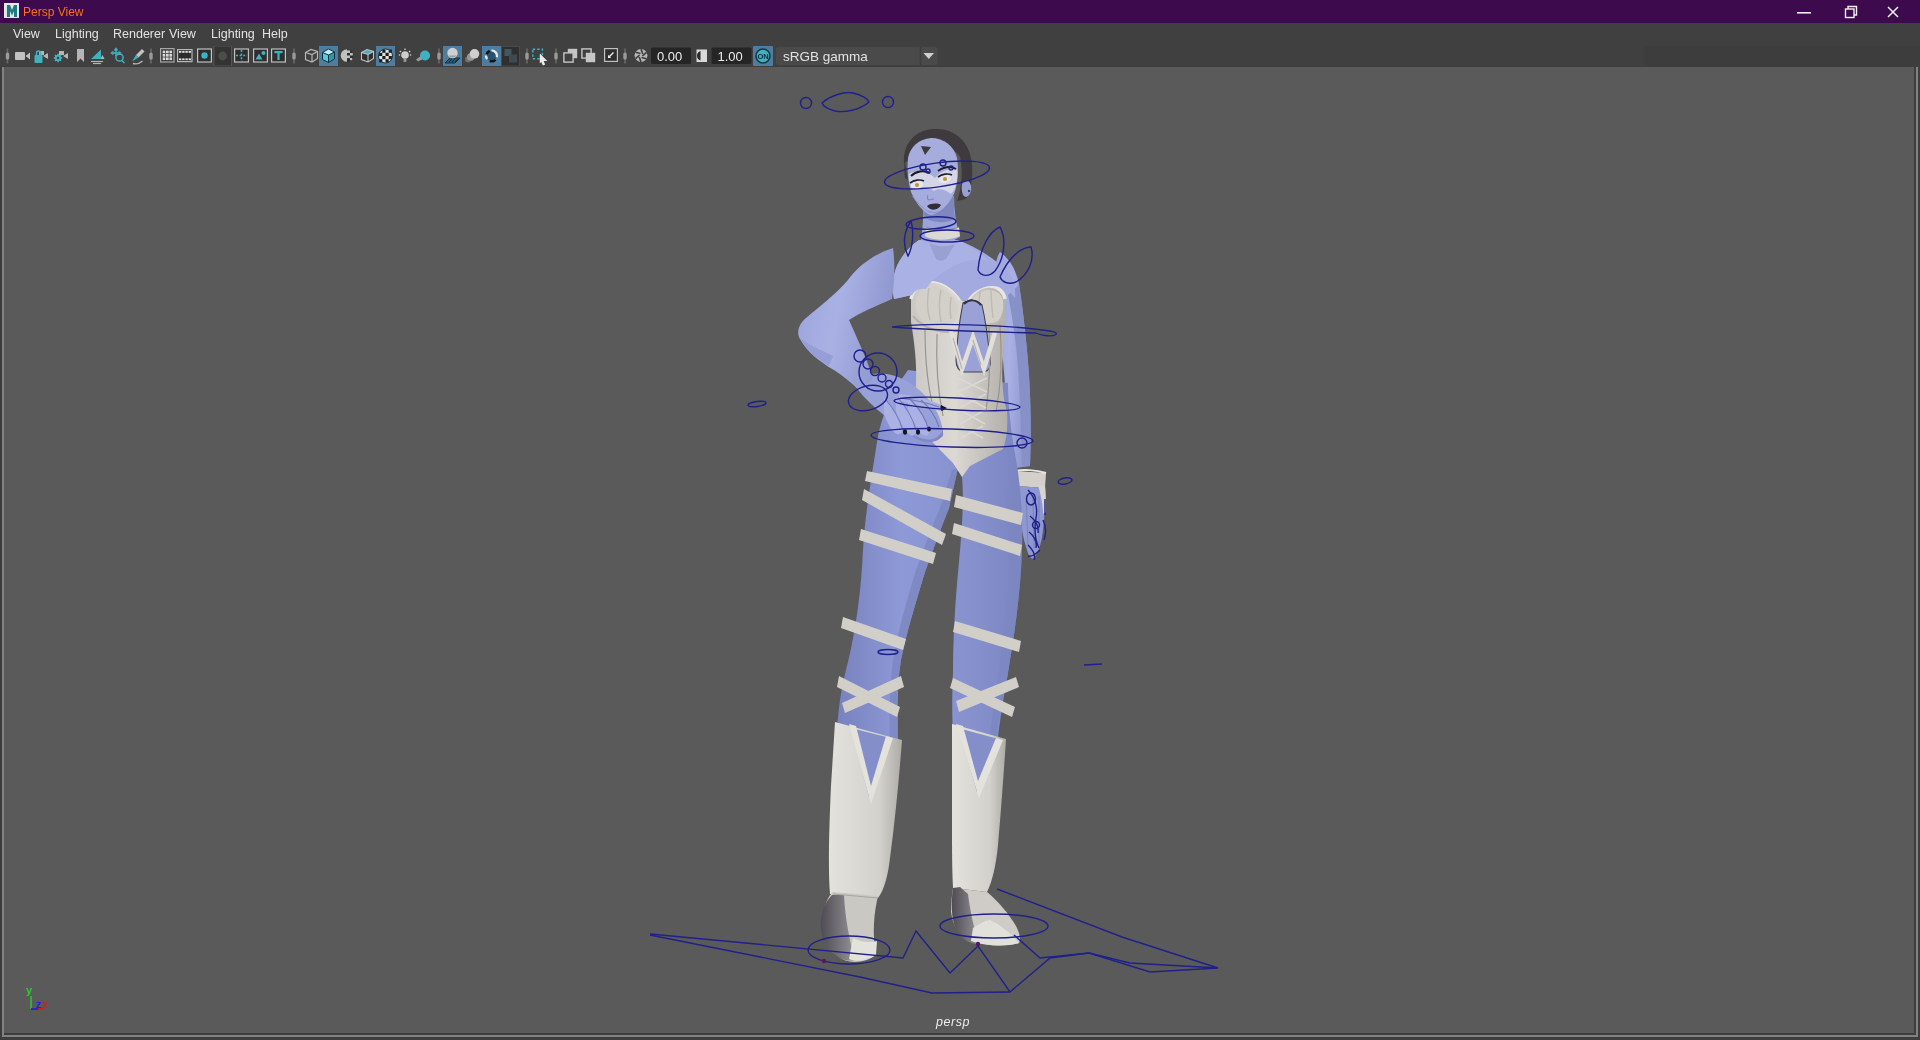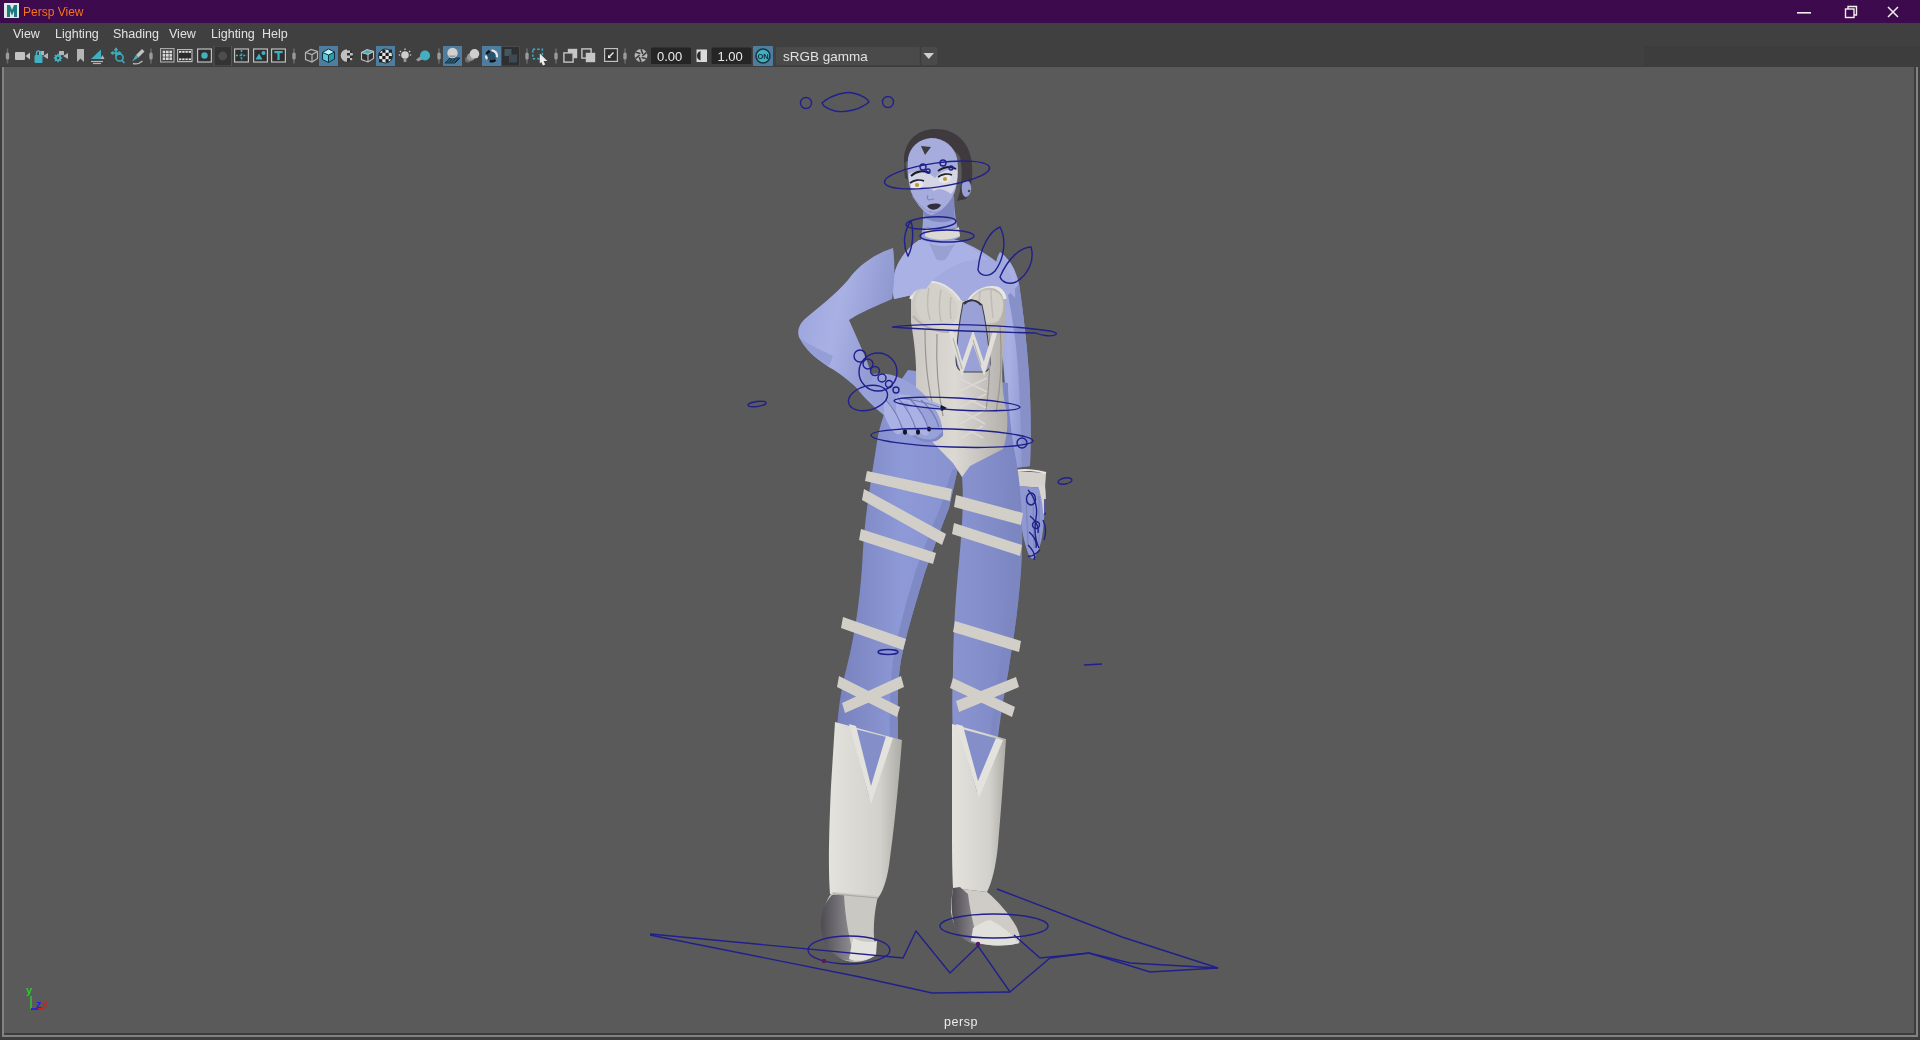--- a/index.html
+++ b/index.html
@@ -5,21 +5,21 @@
   html,body{margin:0;padding:0;width:1920px;height:1040px;overflow:hidden;background:#3d3d3d;font-family:"Liberation Sans",sans-serif;}
   .titlebar{position:absolute;left:0;top:0;width:1920px;height:23px;background:#3d0a4d;}
   .mayaicon{position:absolute;left:4px;top:3px;width:15px;height:15px;background:#e8f0ee;border-radius:1px;overflow:hidden;}
   .titletext{position:absolute;left:23px;top:5px;color:#f97316;font-size:12px;}
   .winbtn{position:absolute;top:0;height:23px;width:45px;}
   .menubar{position:absolute;left:0;top:23px;width:1920px;height:23px;background:#404040;color:#e2e2e2;font-size:12.5px;}
   .menubar span{position:absolute;top:4px;}
   .toolbar{position:absolute;left:0;top:46px;width:1644px;height:20px;background:#404040;}
   .viewport{position:absolute;left:4px;top:67px;width:1910px;height:966px;background:#5a5a5a;}
   .frameline{position:absolute;background:#828282;}
-  .persplabel{position:absolute;left:8px;top:1015px;width:1906px;text-align:center;color:#ececec;font-size:12.5px;letter-spacing:0.5px;}
+  .persplabel{position:absolute;left:0;top:1015px;width:1906px;text-align:center;color:#ececec;font-size:12.5px;letter-spacing:0.5px;font-style:italic;}
 </style>
 </head>
 <body>
 
 <div class="viewport"></div>
 <div class="frameline" style="left:2px;top:67px;width:2px;height:970px"></div>
 <div class="frameline" style="left:1916px;top:67px;width:2px;height:970px"></div>
 <div class="frameline" style="left:2px;top:1035px;width:1916px;height:2px"></div>
 <svg id="scene" style="position:absolute;left:0;top:0" width="1920" height="1040" viewBox="0 0 1920 1040" fill="none">
 <defs>
@@ -253,21 +253,21 @@
     <path d="M20 9 V6.5 H28.5 V15 H26" fill="none" stroke="#f0f0f0" stroke-width="1.4"></path>
   </svg>
   <svg class="winbtn" style="left:1871px" width="45" height="23" viewBox="0 0 45 23">
       <path d="M17 7 L27 17 M27 7 L17 17" stroke="#f0f0f0" stroke-width="1.5"></path>
     </svg>
 </div>
 
 <div class="menubar">
   <span style="left:13px">View</span>
   <span style="left:55px">Lighting</span>
-  <span style="left:113px">Shading</span>
+  <span style="left:113px">Renderer</span>
   <span style="left:169px">View</span>
   <span style="left:211px">Lighting</span>
   <span style="left:262px">Help</span>
 </div>
 
 <div class="toolbar">
 <svg width="960" height="20" viewBox="0 46 960 20" id="tbsvg">
 <g id="seps" stroke="#6a6a6a" stroke-width="1.5">
  <line x1="7.5" y1="48.5" x2="7.5" y2="63.5"></line>
         <line x1="151" y1="48.5" x2="151" y2="63.5"></line>

